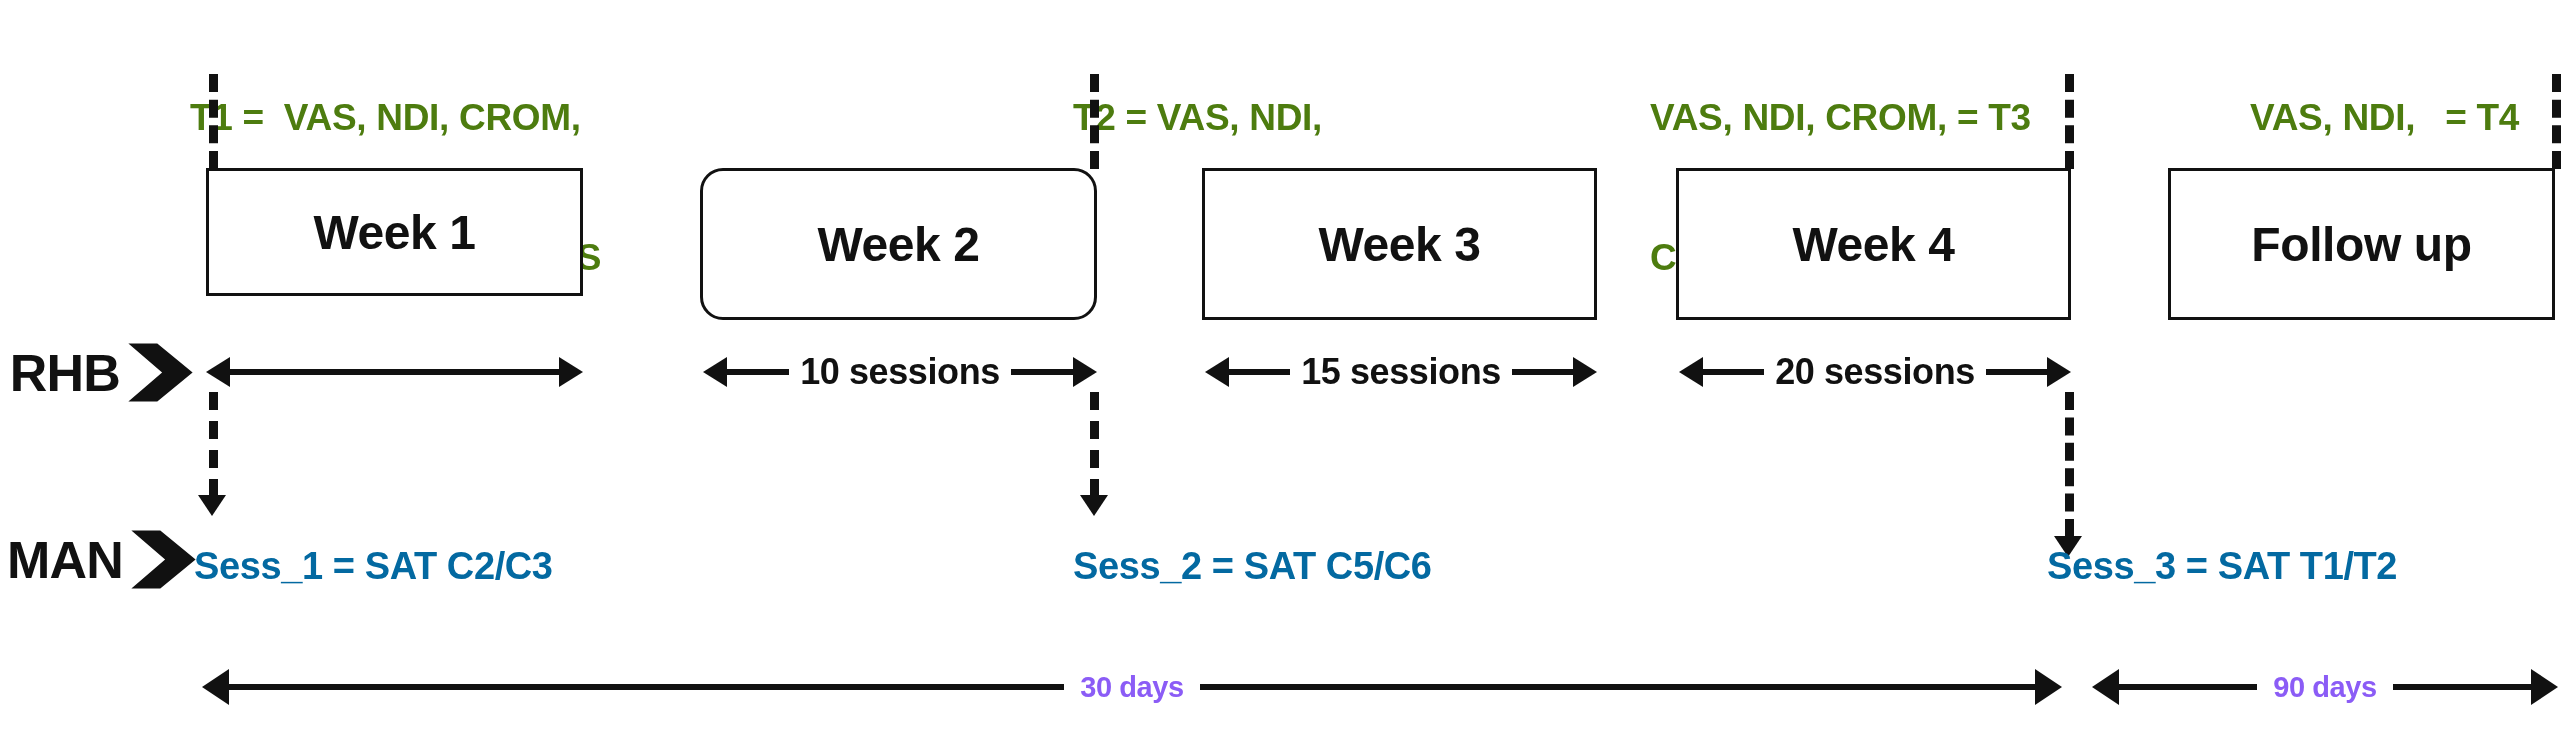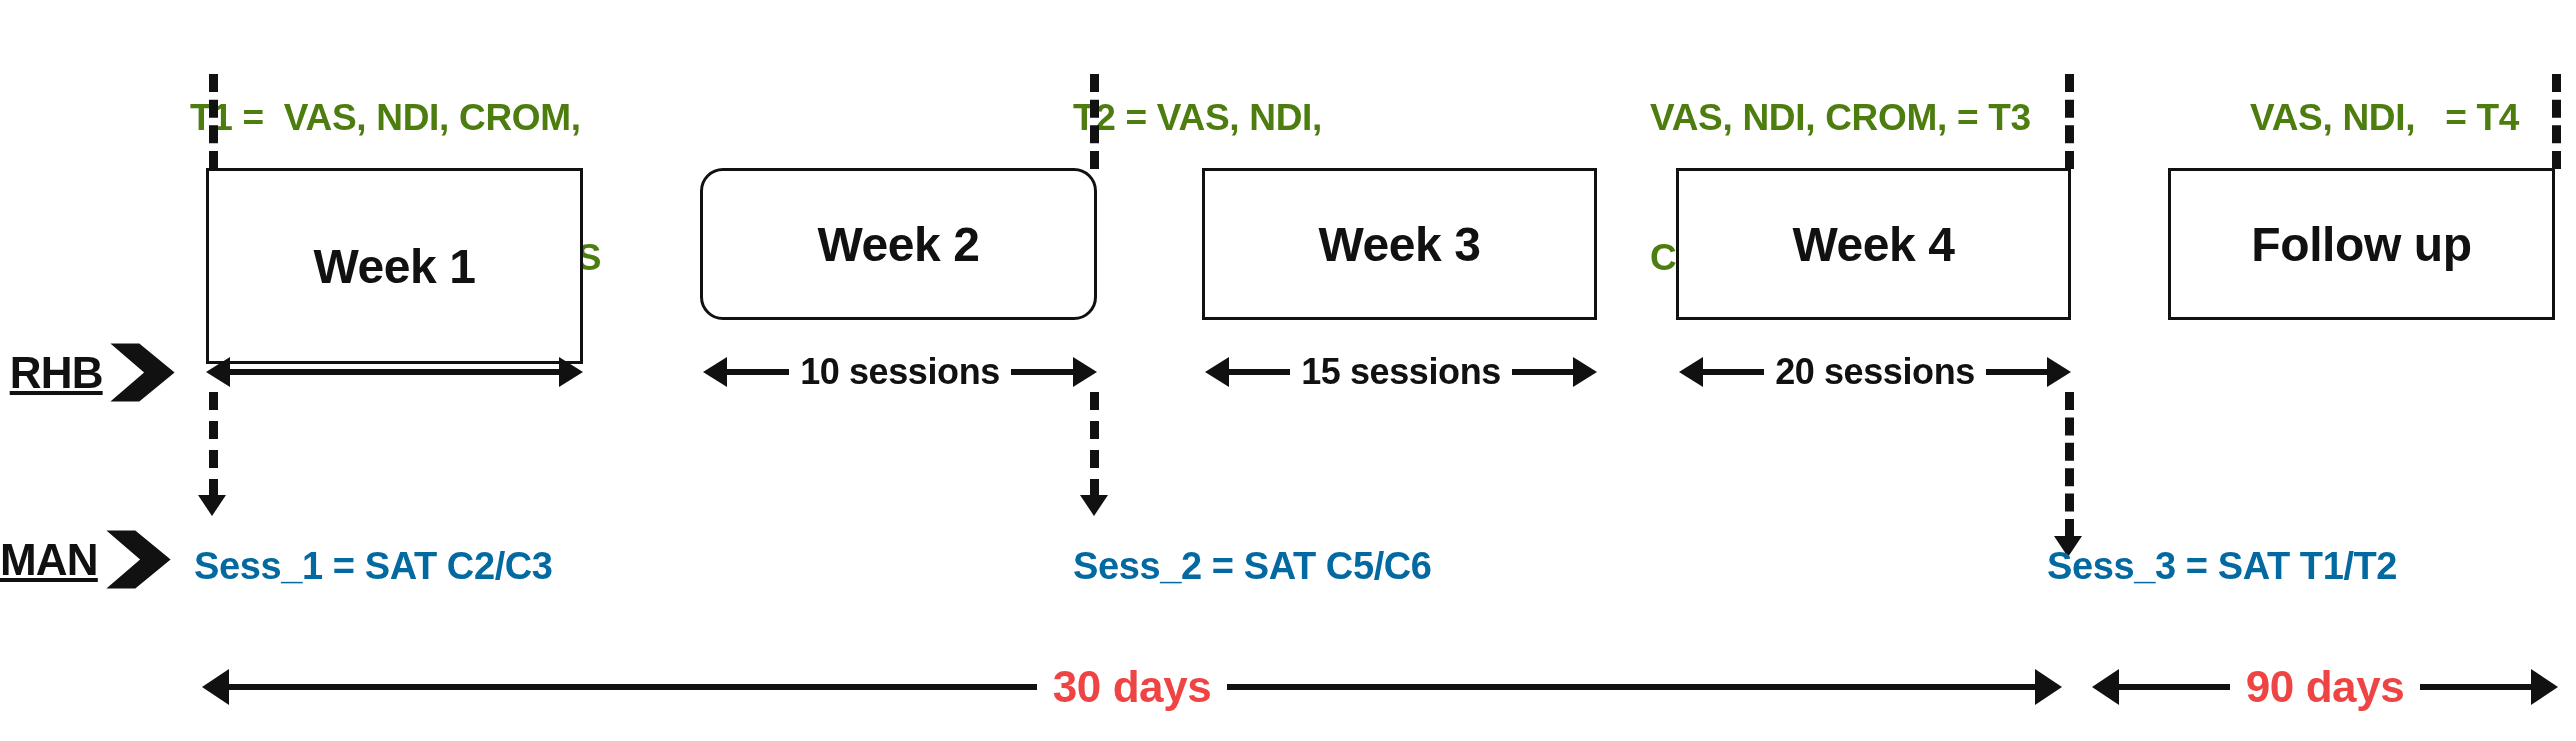--- a/index.html
+++ b/index.html
@@ -59,24 +59,23 @@
     width: 0; height: 0;
     border-left: 14.5px solid transparent;
     border-right: 14.5px solid transparent;
     border-top: 21px solid #111111;
   }
 
   
   .grouprow { display: flex; align-items: center; }
   .grouplabel {
     font-weight: bold;
-    font-size: 44px;
+    font-size: 52px;
     letter-spacing: -0.8px;
     color: #111111;
-    text-decoration: underline;
   }
   .chevron { margin-left: 4.8px; }
 
   
   .sessarrow {
     display: flex;
     align-items: center;
     height: 48px;
     white-space: nowrap;
   }
@@ -119,24 +118,24 @@
 
   
   .durarrow {
     display: flex;
     align-items: center;
     height: 52px;
     white-space: nowrap;
   }
   .durarrow .txt {
     font-weight: bold;
-    font-size: 44px;
+    font-size: 29px;
     letter-spacing: -0.4px;
     padding: 0 16px;
-    color: #ef4444;
+    color: #8b5cf6;
   }
   .dshaft {
     flex: 1 1 auto;
     height: 6.5px;
     background: #111111;
     min-width: 16px;
   }
   .dhead-l {
     width: 0; height: 0;
     border-top: 18px solid transparent;
@@ -175,21 +174,21 @@
   <div class="abs assess ta-left" style="left:2250px; top:1.6px; width:339px;">
     <span class="ln">VAS, NDI,   = T4</span>
     <span class="ln">CROM, HADS</span>
   </div>
 
   <div class="abs vdash" style="left:209px; top:74px; height:95px;"></div>
   <div class="abs vdash" style="left:1090px; top:74px; height:95px;"></div>
   <div class="abs vdash" style="left:2065px; top:74px; height:95px;"></div>
   <div class="abs vdash" style="left:2552px; top:74px; height:95px;"></div>
 
-  <div class="abs weekbox" style="left:206px; top:168px; width:377px; height:196px;">
+  <div class="abs weekbox" style="left:206px; top:168px; width:377px; height:128px;">
     <span>Week 1</span>
   </div>
 
   <div class="abs weekbox" style="left:700px; top:168px; width:397px; height:152px;border-radius:23px;">
     <span>Week 2</span>
   </div>
 
   <div class="abs weekbox" style="left:1202px; top:168px; width:395px; height:152px;">
     <span>Week 3</span>
   </div>
@@ -242,21 +241,21 @@
 
   <div class="abs vdash" style="left:209px; top:392px; height:105px;"></div>
   <div class="abs vhead" style="left:198px; top:495px;"></div>
 
   <div class="abs vdash" style="left:1090px; top:392px; height:105px;"></div>
   <div class="abs vhead" style="left:1080px; top:495px;"></div>
 
   <div class="abs vdash" style="left:2065px; top:392px; height:145px;"></div>
   <div class="abs vhead" style="left:2054px; top:536px;"></div>
 
-  <div class="abs grouprow" style="left:0px; top:529px;">
+  <div class="abs grouprow" style="left:0px; top:529px;padding-left:7px;">
     <span class="grouplabel">MAN</span>
     <svg class="chevron" width="71" height="61" viewBox="0 0 88 76">
       <path d="M4 2 L46 38 L4 74 L40 74 L84 38 L40 2 Z" fill="#111111"></path>
     </svg>
   </div>
 
   <div class="abs sesstext" style="left:194px; top:545px;">Sess_1 = SAT C2/C3</div>
 
   <div class="abs sesstext" style="left:1073px; top:545px;">Sess_2 = SAT C5/C6</div>
 

